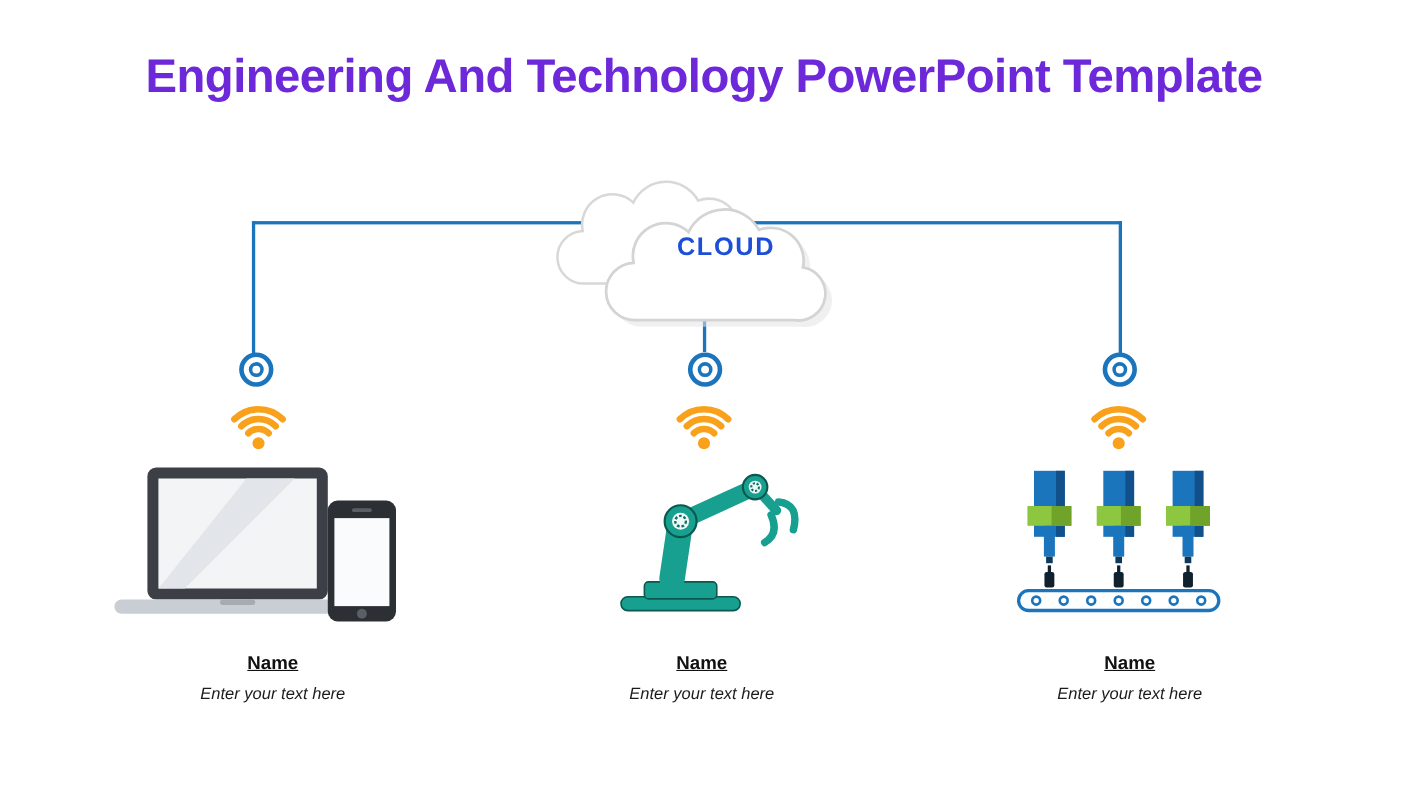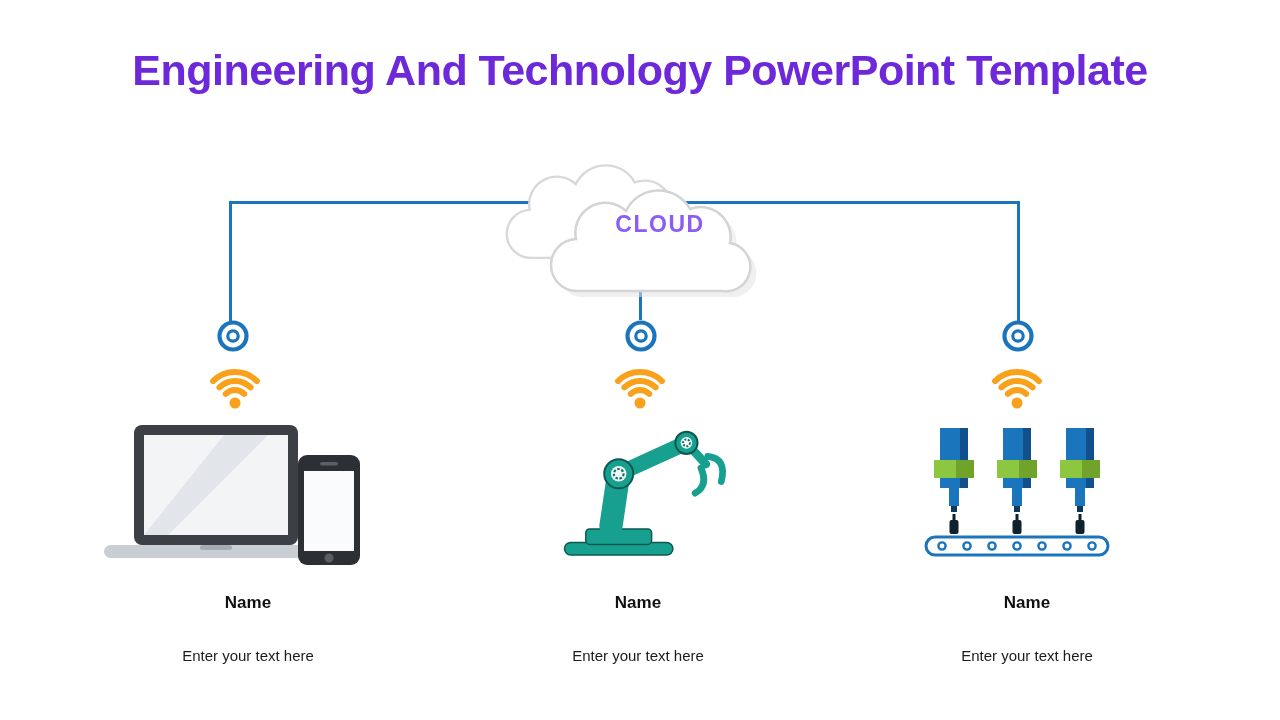--- a/index.html
+++ b/index.html
@@ -12,37 +12,37 @@
     font-size:43px;font-weight:bold;color:#6d28d9;letter-spacing:-0.5px;
   }
   .line{position:absolute;background:#1b75bc;z-index:1;}
   .line-h{top:201px;left:230px;width:790px;height:3px;}
   .line-v-left{top:201px;left:229px;width:3px;height:120px;}
   .line-v-center{top:248px;left:639px;width:3px;height:72px;}
   .line-v-right{top:201px;left:1017px;width:3px;height:120px;}
   .cloud-wrap{position:absolute;top:143px;left:488px;width:304px;height:156px;z-index:2;}
   .cloud-label{
     position:absolute;top:211px;left:580px;width:160px;text-align:center;z-index:3;
-    font-size:23px;font-weight:bold;color:#8b5cf6;letter-spacing:1.5px;
+    font-size:23px;font-weight:bold;color:#1d4ed8;letter-spacing:1.5px;
   }
   .node-circle{position:absolute;width:38px;height:38px;z-index:2;}
   .circle-left{top:317px;left:214px;}
   .circle-center{top:317px;left:622px;}
   .circle-right{top:317px;left:999px;}
   .wifi{position:absolute;width:66px;height:52px;}
   .wifi-left{top:357px;left:202px;}
   .wifi-center{top:357px;left:607px;}
   .wifi-right{top:357px;left:984px;}
   .art{position:absolute;}
   .art-devices{top:423px;left:100px;width:265px;height:143px;}
   .art-robot{top:408px;left:540px;width:200px;height:150px;}
   .art-machines{top:426px;left:922px;width:190px;height:135px;}
   .col-text{position:absolute;width:240px;text-align:center;}
-  .name-label{font-size:17px;font-weight:bold;color:#111111;}
-  .desc-label{font-size:15px;color:#1c1c1c;margin-top:34px;}
+  .name-label{font-size:17px;font-weight:bold;color:#111111;text-decoration:underline;}
+  .desc-label{font-size:15px;color:#1c1c1c;margin-top:9px;font-style:italic;}
   .text-left{top:593px;left:128px;}
   .text-center{top:593px;left:518px;}
   .text-right{top:593px;left:907px;}
 </style>
 </head>
 <body>
 
 <div class="slide">
 
   <div class="slide-title">Engineering And Technology PowerPoint Template</div>

